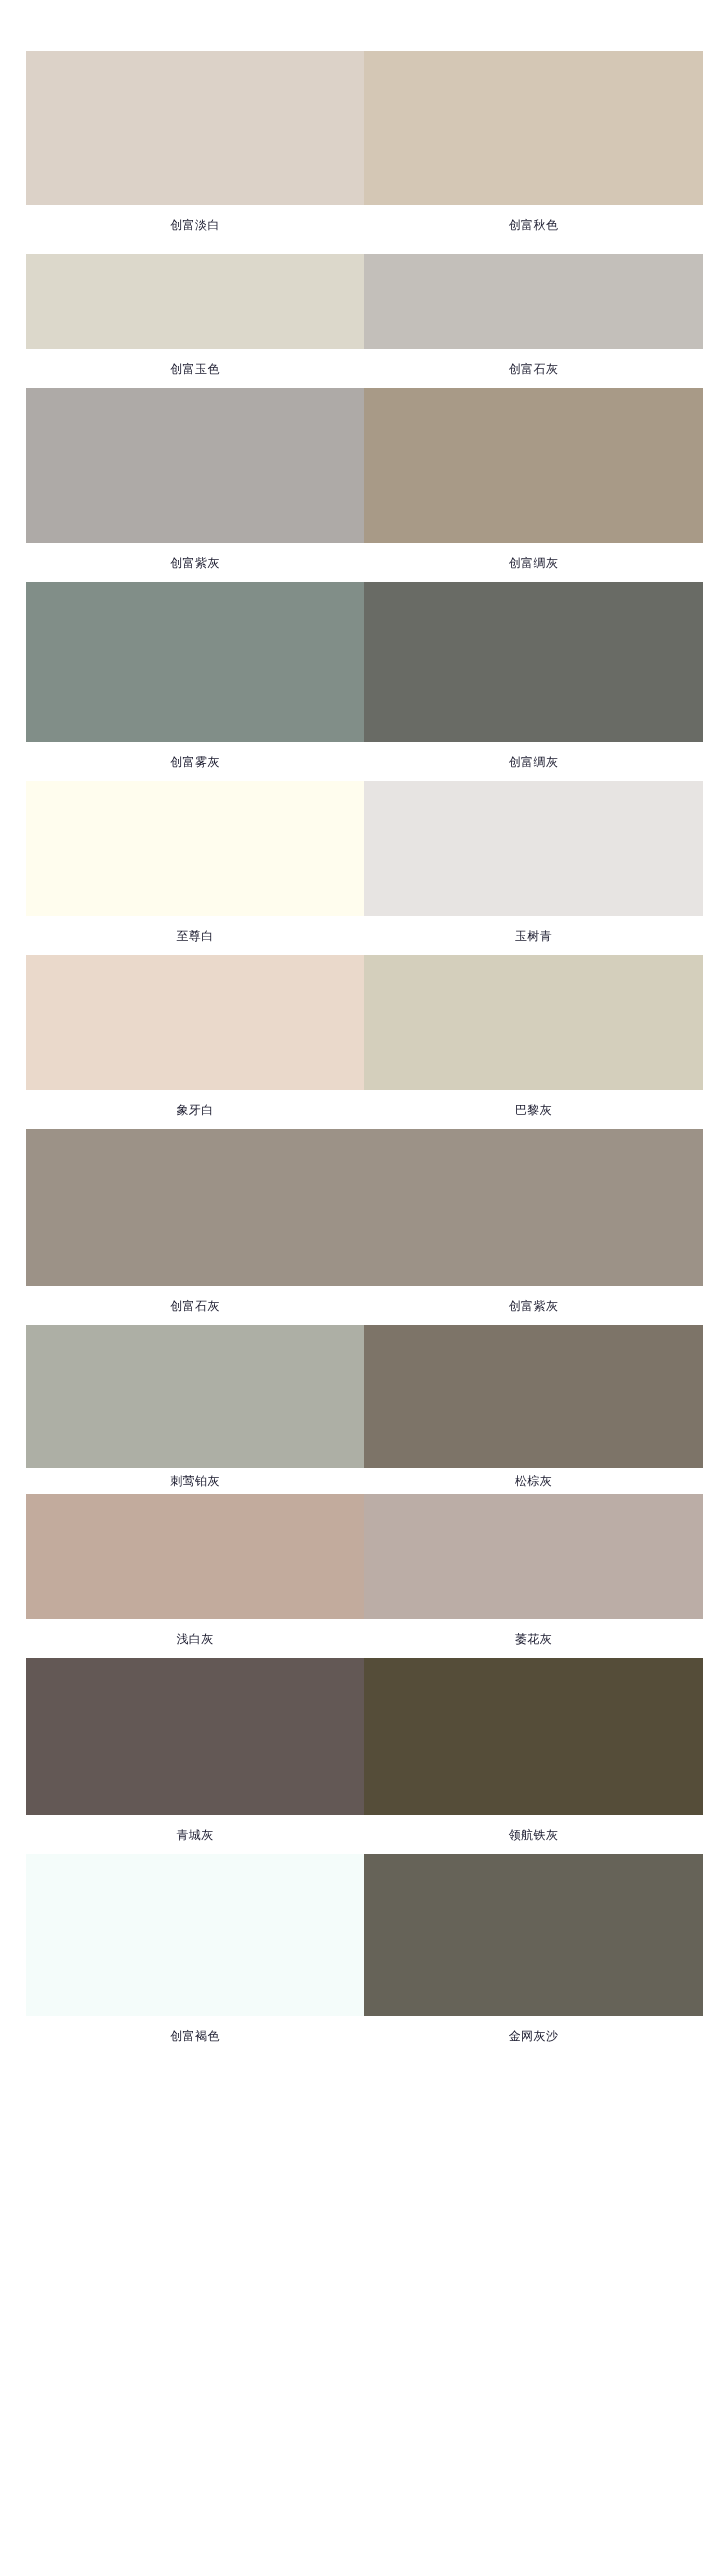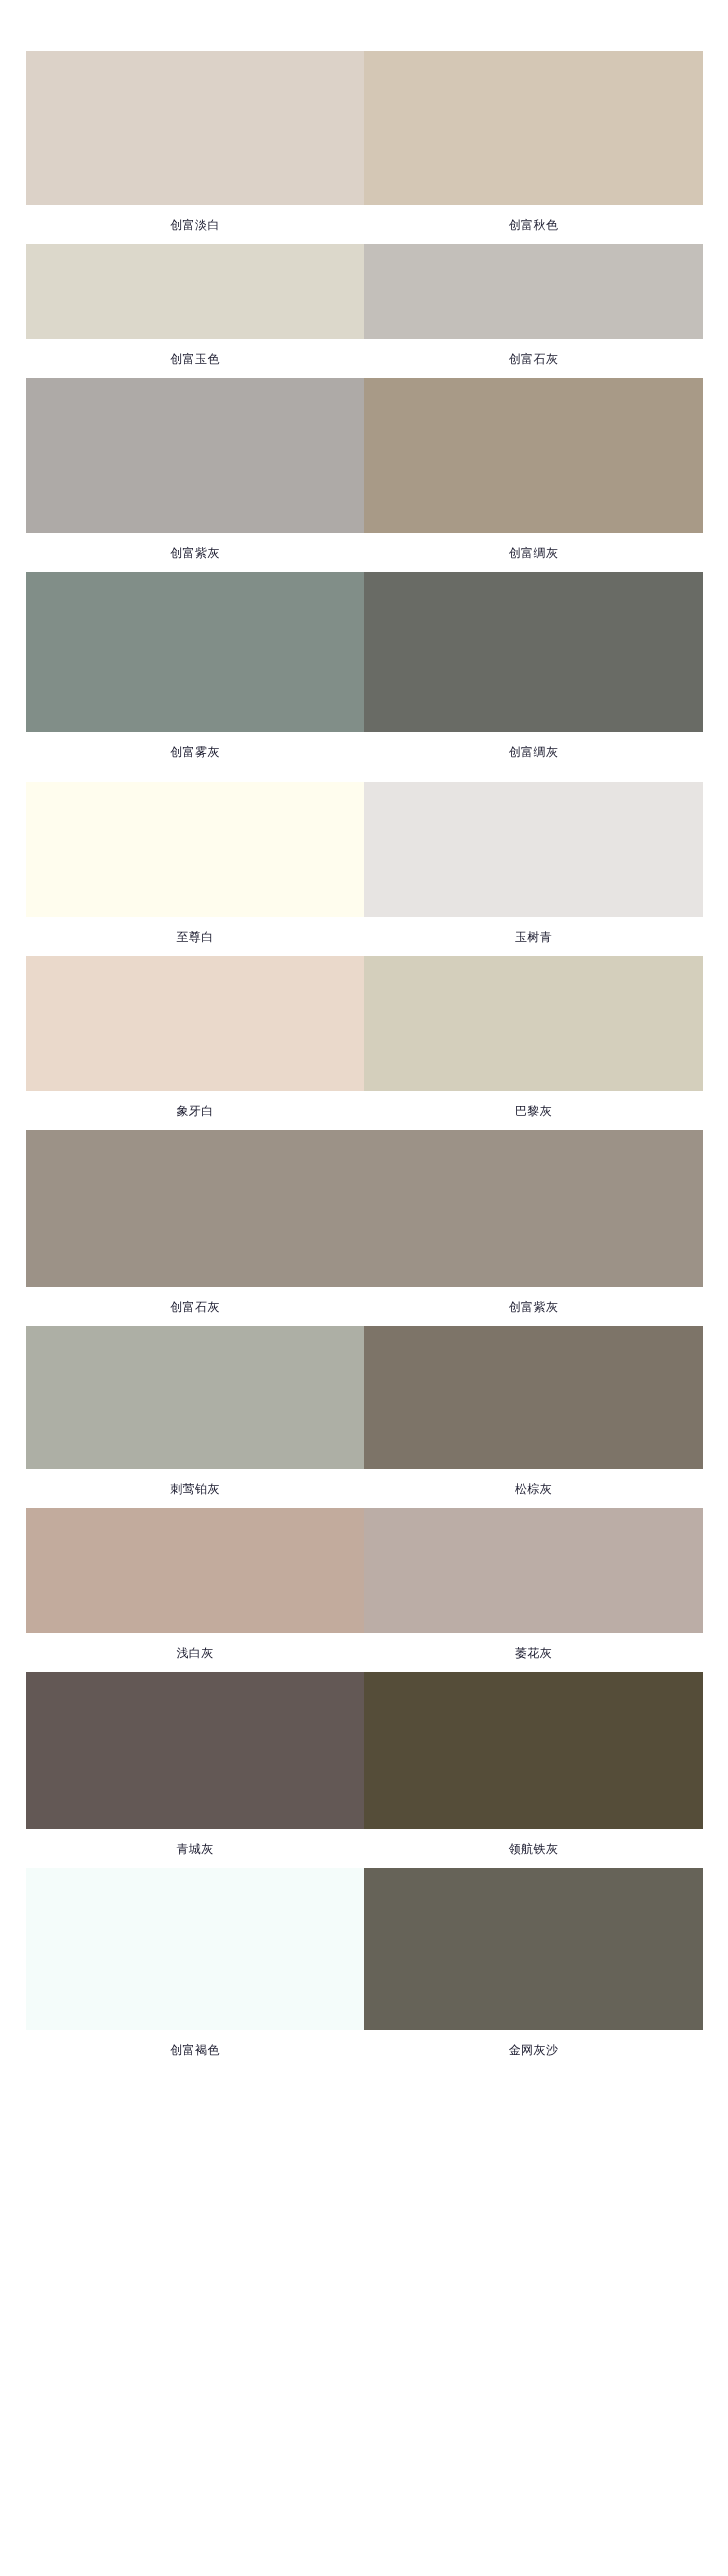--- a/index.html
+++ b/index.html
@@ -69,21 +69,21 @@
 
   
   .swatch-row.merged .swatch-bands .swatch-band.right {
     border-left: 0;
   }
 </style>
 </head>
 <body>
 
 <div id="swatch-catalog">
-    <div class="swatch-row" style="margin-bottom: 0px;">
+    <div class="swatch-row" style="margin-bottom: 10px;">
       <div class="swatch-bands" style="height: 154px;">
         <div class="swatch-band left" title="创富淡白" style="background: rgb(220, 210, 200);"></div>
         <div class="swatch-band right" title="创富秋色" style="background: rgb(212, 199, 181);"></div>
       </div>
       <div class="swatch-labels" style="height: 39px;">
         <div class="swatch-label left">创富淡白</div>
         <div class="swatch-label right">创富秋色</div>
       </div>
     </div>
     <div class="swatch-row" style="margin-bottom: 0px;">
@@ -99,21 +99,21 @@
     <div class="swatch-row" style="margin-bottom: 0px;">
       <div class="swatch-bands" style="height: 155px;">
         <div class="swatch-band left" title="创富紫灰" style="background: rgb(174, 170, 167);"></div>
         <div class="swatch-band right" title="创富绸灰" style="background: rgb(168, 154, 135);"></div>
       </div>
       <div class="swatch-labels" style="height: 39px;">
         <div class="swatch-label left">创富紫灰</div>
         <div class="swatch-label right">创富绸灰</div>
       </div>
     </div>
-    <div class="swatch-row" style="margin-bottom: 11px;">
+    <div class="swatch-row" style="margin-bottom: 0px;">
       <div class="swatch-bands" style="height: 160px;">
         <div class="swatch-band left" title="创富雾灰" style="background: rgb(129, 142, 136);"></div>
         <div class="swatch-band right" title="启航铁灰" style="background: rgb(105, 107, 101);"></div>
       </div>
       <div class="swatch-labels" style="height: 39px;">
         <div class="swatch-label left">创富雾灰</div>
         <div class="swatch-label right">创富绸灰</div>
       </div>
     </div>
     <div class="swatch-row" style="margin-bottom: 0px;">
@@ -144,21 +144,21 @@
       <div class="swatch-labels" style="height: 39px;">
         <div class="swatch-label left">创富石灰</div>
         <div class="swatch-label right">创富紫灰</div>
       </div>
     </div>
     <div class="swatch-row" style="margin-bottom: 0px;">
       <div class="swatch-bands" style="height: 143px;">
         <div class="swatch-band left" title="刺莺铂灰" style="background: rgb(173, 175, 165);"></div>
         <div class="swatch-band right" title="松棕灰" style="background: rgb(125, 116, 104);"></div>
       </div>
-      <div class="swatch-labels" style="height: 39px;">
+      <div class="swatch-labels" style="height: 26px;">
         <div class="swatch-label left">刺莺铂灰</div>
         <div class="swatch-label right">松棕灰</div>
       </div>
     </div>
     <div class="swatch-row" style="margin-bottom: 0px;">
       <div class="swatch-bands" style="height: 125px;">
         <div class="swatch-band left" title="浅白灰" style="background: rgb(194, 171, 157);"></div>
         <div class="swatch-band right" title="萎花灰" style="background: rgb(187, 173, 166);"></div>
       </div>
       <div class="swatch-labels" style="height: 39px;">

